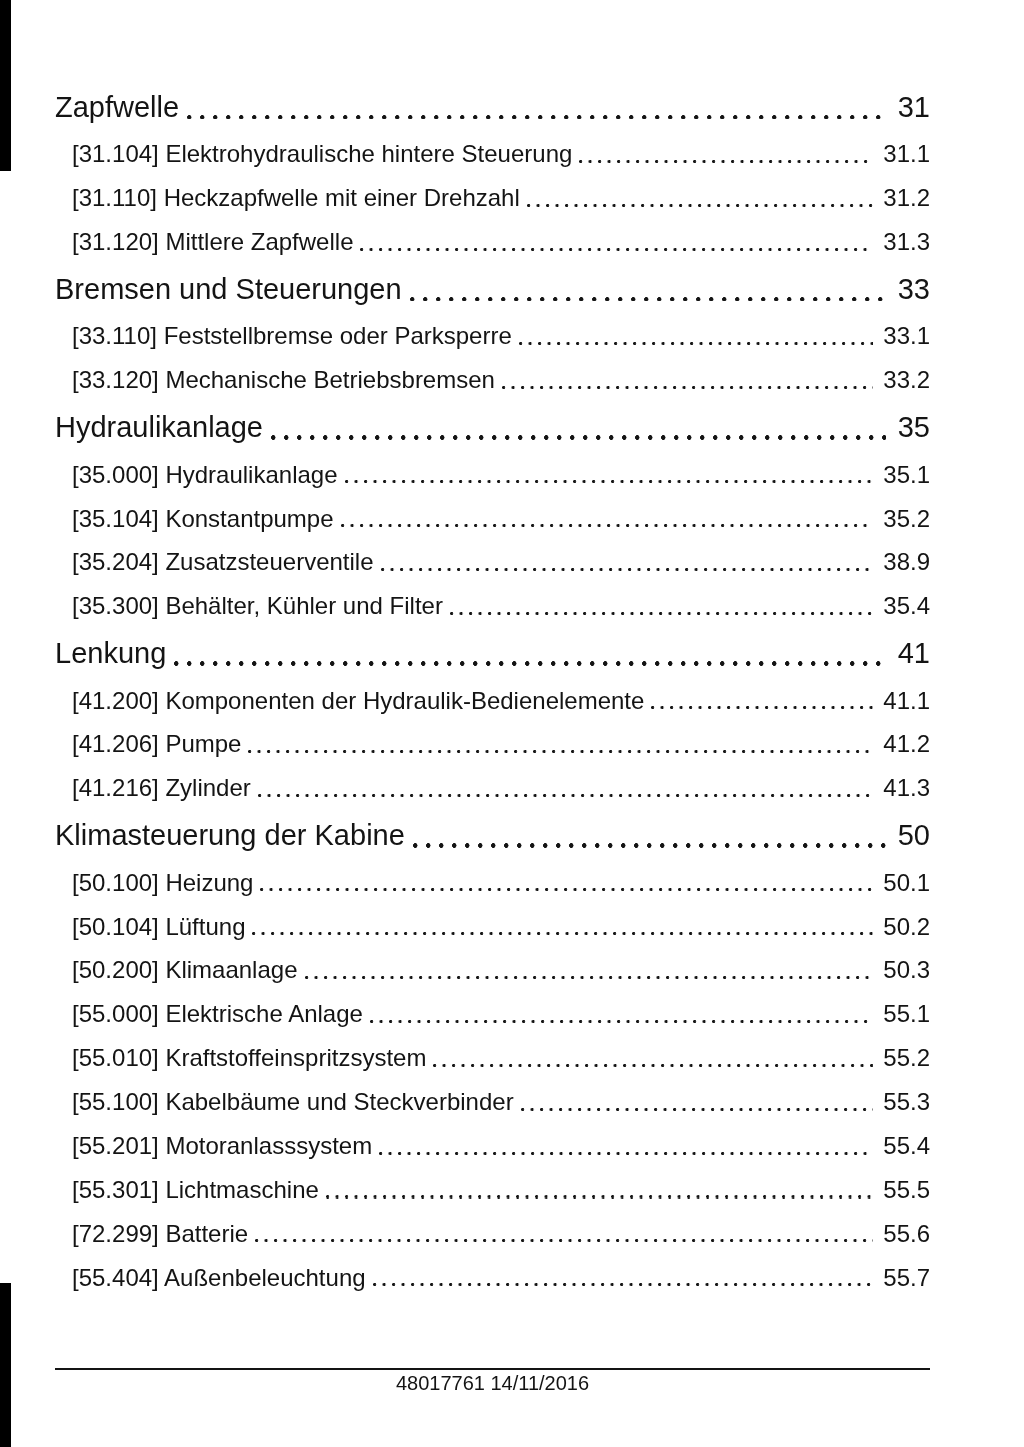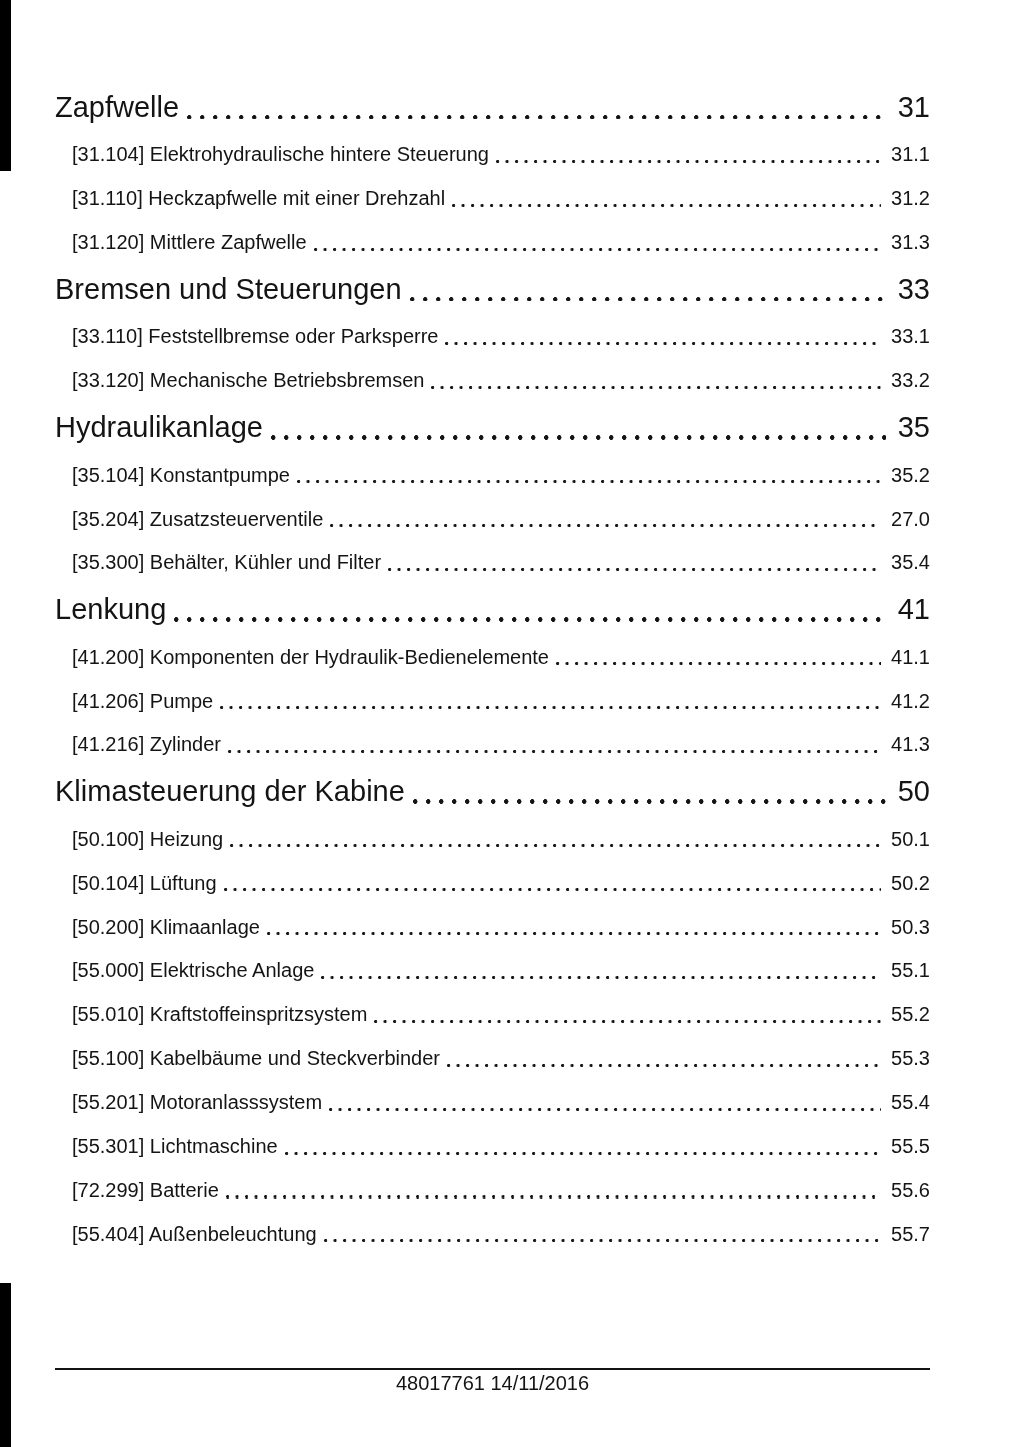--- a/index.html
+++ b/index.html
@@ -28,21 +28,21 @@
     line-height: 32px;
     white-space: nowrap;
   }
   .i-row {
     display: flex;
     align-items: baseline;
     height: 43.9px;
     padding-top: 12px;
     padding-left: 17px;
     box-sizing: border-box;
-    font-size: 20px;
+    font-size: 24px;
     line-height: 22px;
     white-space: nowrap;
   }
   .dots {
     flex: 1 1 auto;
     align-self: flex-end;
     background-repeat: repeat-x;
     background-position: left bottom;
   }
   .i-row .dots {
@@ -135,28 +135,33 @@
           <span class="num">33.2</span>
         </div>
       </section>
       <section class="toc-section">
         <div class="h-row">
           <span class="title">Hydraulikanlage</span>
           <span class="dots"></span>
           <span class="num">35</span>
         </div>
         <div class="i-row">
+          <span class="entry-label">[35.000] Hydraulikanlage</span>
+          <span class="dots"></span>
+          <span class="num">35.1</span>
+        </div>
+        <div class="i-row">
           <span class="entry-label">[35.104] Konstantpumpe</span>
           <span class="dots"></span>
           <span class="num">35.2</span>
         </div>
         <div class="i-row">
           <span class="entry-label">[35.204] Zusatzsteuerventile</span>
           <span class="dots"></span>
-          <span class="num">27.0</span>
+          <span class="num">38.9</span>
         </div>
         <div class="i-row">
           <span class="entry-label">[35.300] Behälter, Kühler und Filter</span>
           <span class="dots"></span>
           <span class="num">35.4</span>
         </div>
       </section>
       <section class="toc-section">
         <div class="h-row">
           <span class="title">Lenkung</span>

